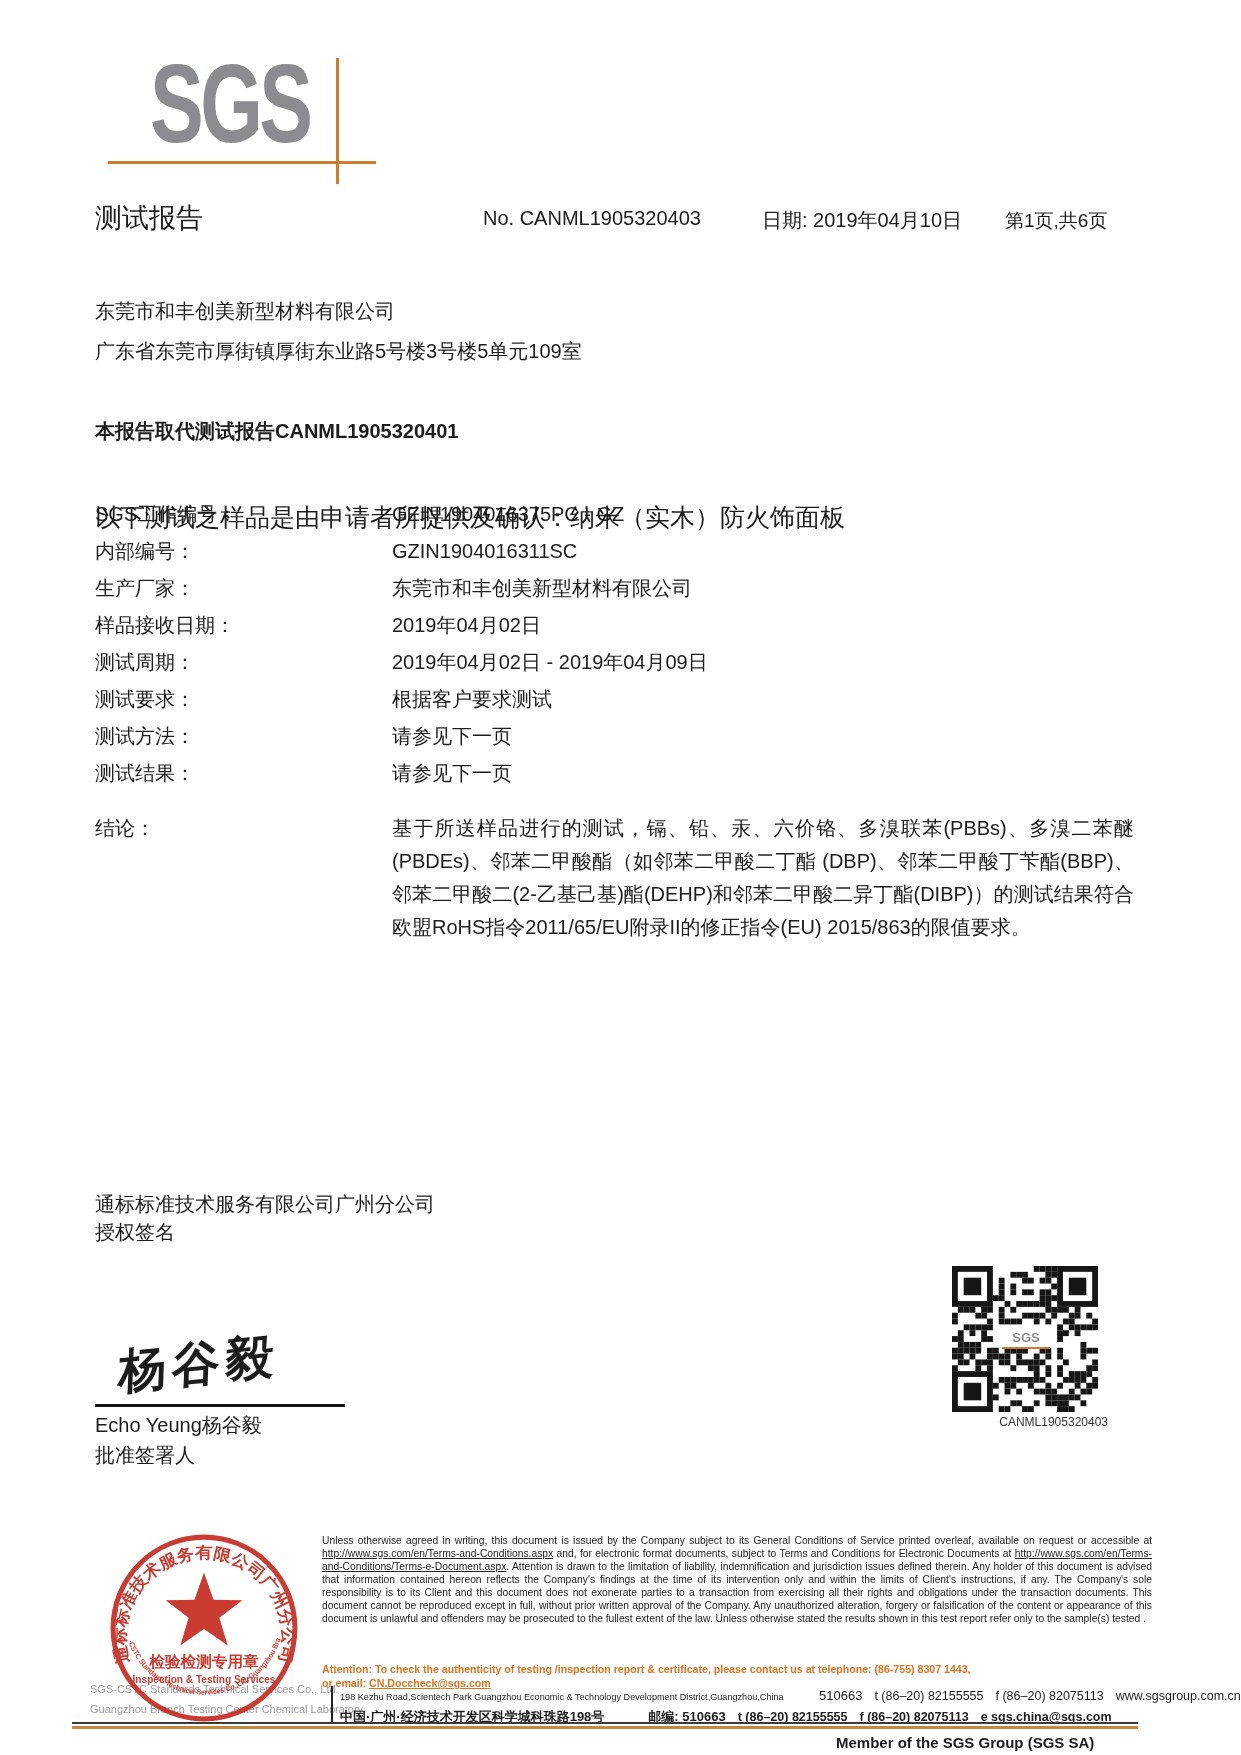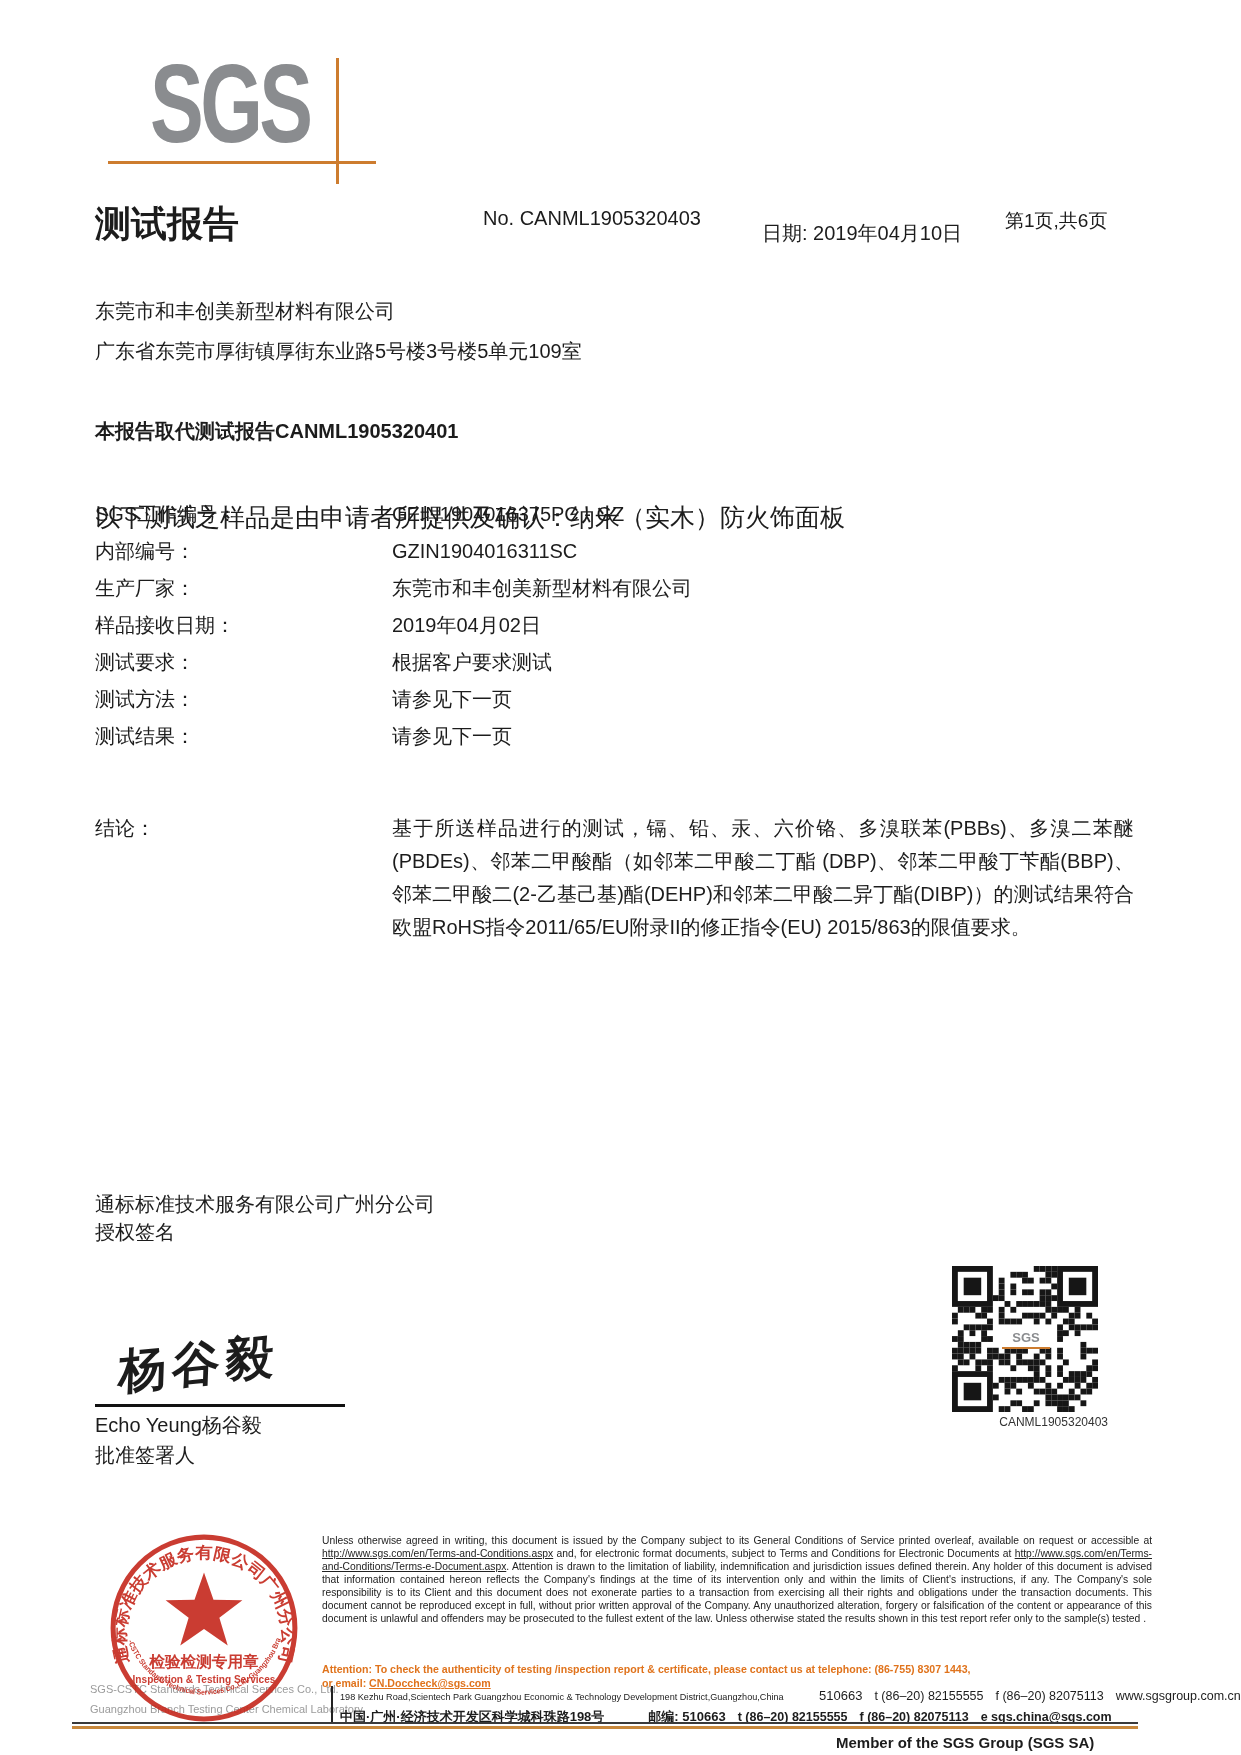--- a/index.html
+++ b/index.html
@@ -16,23 +16,23 @@
   body{font-family:"Liberation Sans", sans-serif;color:var(--ink);}
   .page{position:relative;width:1241px;height:1755px;background:#fff;overflow:hidden;}
 
   
   .logo-text{position:absolute;left:150px;top:48px;font-size:112px;font-weight:bold;
     color:var(--logo-gray);letter-spacing:-5px;transform:scaleX(.72);transform-origin:left top;line-height:1;}
   .logo-hline{position:absolute;left:108px;top:161px;width:268px;height:3px;background:var(--accent-orange);}
   .logo-vline{position:absolute;left:336px;top:58px;width:3px;height:126px;background:var(--accent-orange);}
 
   
-  .doc-title{position:absolute;left:95px;top:200px;font-size:36px;font-weight:bold;}
+  .doc-title{position:absolute;left:95px;top:200px;font-size:27px;font-weight:normal;}
   .report-no{position:absolute;left:443px;top:207px;font-size:20px;margin-left:40px;}
-  .report-date{position:absolute;left:762px;top:220px;font-size:20px;}
+  .report-date{position:absolute;left:762px;top:207px;font-size:20px;}
   .page-info{position:absolute;left:1005px;top:208px;font-size:19px;}
 
   .applicant-company{position:absolute;left:95px;top:298px;font-size:20px;}
   .applicant-address{position:absolute;left:95px;top:338px;font-size:20px;}
   .replace-note{position:absolute;left:95px;top:418px;font-size:20px;font-weight:bold;}
   .sample-note{position:absolute;left:95px;top:459px;font-size:25px;margin-top:42px;}
 
   .fields{position:absolute;left:95px;top:503px;width:1050px;}
   .frow{display:flex;line-height:22px;margin-bottom:15px;}
   .flabel{width:297px;flex:0 0 297px;font-size:20px;}
@@ -112,20 +112,24 @@
         <div class="flabel">内部编号：</div>
         <div class="fvalue">GZIN1904016311SC</div>
       </div>
       <div class="frow">
         <div class="flabel">生产厂家：</div>
         <div class="fvalue">东莞市和丰创美新型材料有限公司</div>
       </div>
       <div class="frow">
         <div class="flabel">样品接收日期：</div>
         <div class="fvalue">2019年04月02日</div>
+      </div>
+      <div class="frow">
+        <div class="flabel">测试周期：</div>
+        <div class="fvalue">2019年04月02日 - 2019年04月09日</div>
       </div>
       <div class="frow">
         <div class="flabel">测试要求：</div>
         <div class="fvalue">根据客户要求测试</div>
       </div>
       <div class="frow">
         <div class="flabel">测试方法：</div>
         <div class="fvalue">请参见下一页</div>
       </div>
       <div class="frow">

